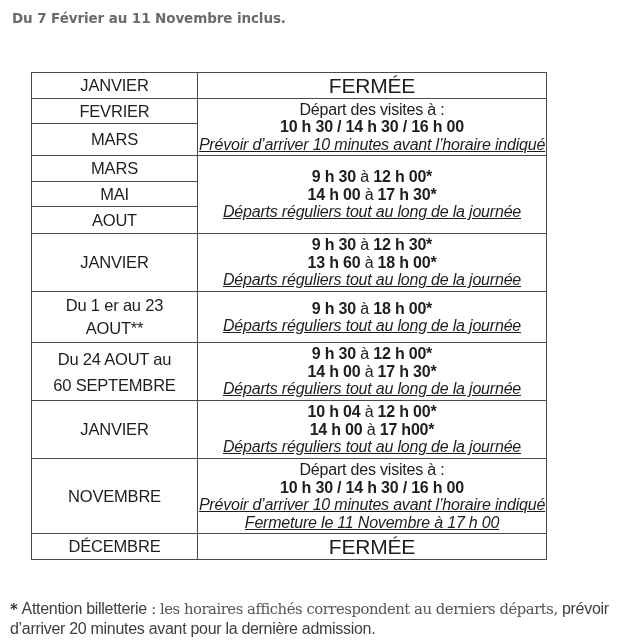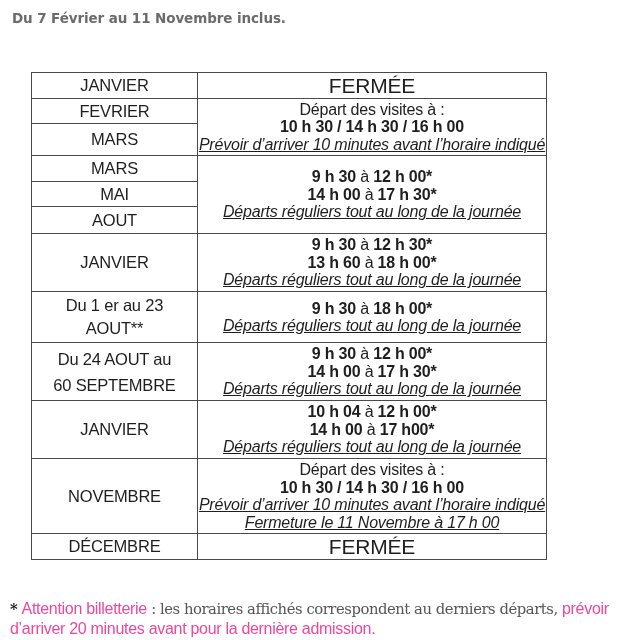--- a/index.html
+++ b/index.html
@@ -9,21 +9,21 @@
   .tbl td { border: 1.4px solid #4a4a4a; padding: 0; text-align: center; vertical-align: middle; font-family: "Liberation Sans", sans-serif; }
   .tbl col.c1 { width: 166px; }
   .tbl col.c2 { width: 349px; }
   .month { font-size: 16.5px; letter-spacing: -0.2px; line-height: 23px; }
   .closed { font-size: 21px; letter-spacing: -0.2px; }
   .det { font-size: 16px; line-height: 17.5px; letter-spacing: -0.2px; }
   .det .b { font-weight: bold; text-align: center; }
   .det .i { font-style: italic; text-decoration: underline; }
   .det .n { font-weight: normal; }
   .footer { position: absolute; left: 10px; top: 599px; width: 630px; font-family: "DejaVu Serif", serif; font-size: 14.8px; line-height: 20px; color: #555; letter-spacing: -0.45px; }
-  .footer .dark { color: #ec4899; font-family: "Liberation Sans", sans-serif; font-size: 16px; letter-spacing: -0.3px; }
+  .footer .dark { color: #404040; font-family: "Liberation Sans", sans-serif; font-size: 16px; letter-spacing: -0.3px; }
   .footer .ast { color: #1a1a1a; font-weight: bold; }
 </style>
 </head>
 <body>
 
 <div class="intro">Du 7 Février au 11 Novembre inclus.</div>
 
 <table class="tbl">
   <colgroup>
       <col class="c1">

